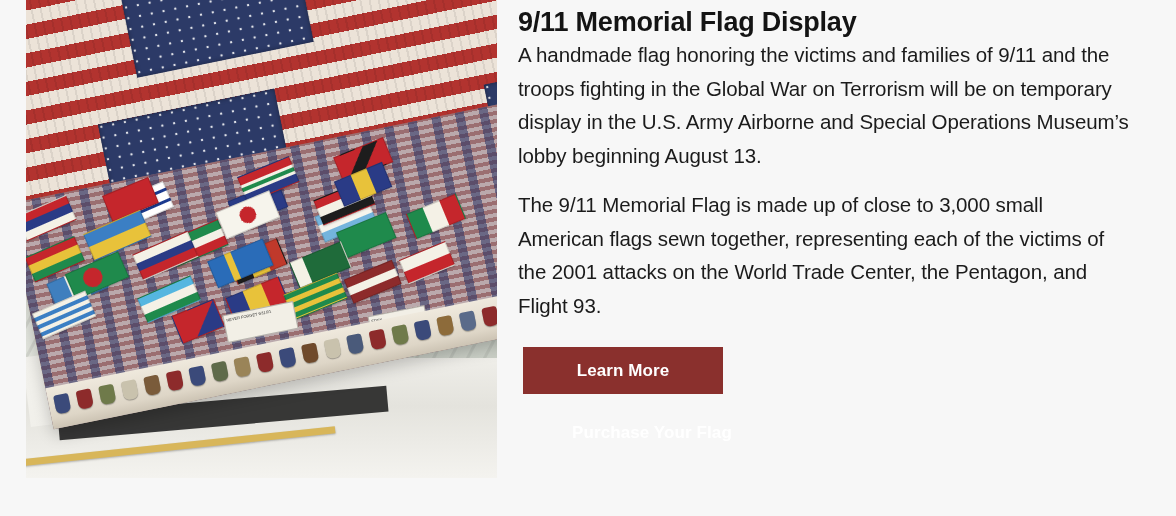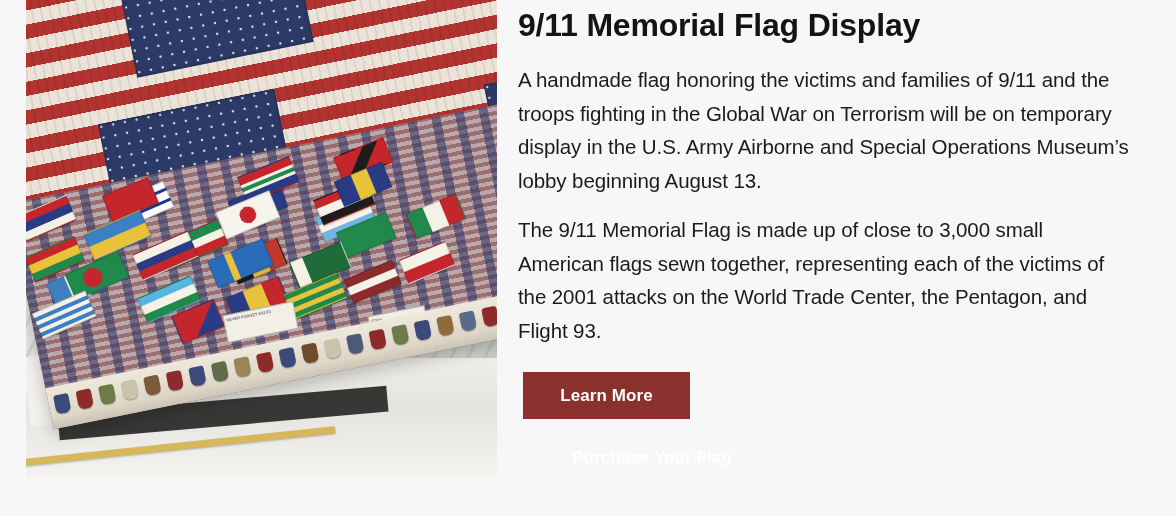--- a/index.html
+++ b/index.html
@@ -222,49 +222,49 @@
     position: absolute;
     left: 518px;
     top: 0;
     width: 624px;
   }
 
   .headline {
     margin: 0;
     padding: 6px 0 0 0;
     font-family: "Liberation Sans Narrow", "Liberation Sans", sans-serif;
-    font-size: 32px;
+    font-size: 27px;
     font-weight: bold;
     letter-spacing: -0.2px;
     color: #141414;
     line-height: 1.2;
   }
 
   .body-copy {
     margin: 0;
     color: #1b1b1b;
     font-size: 20.5px;
     line-height: 33.5px;
     font-family: "Liberation Sans", sans-serif;
     letter-spacing: -0.1px;
   }
-  .body-copy.p1 { margin-top: 19px; width: 614px; }
+  .body-copy.p1 { width: 614px; }
   .body-copy.p2 { margin-top: 16px; width: 594px; }
 
   .cta-row {
     margin-top: 25px;
     position: relative;
     height: 110px;
   }
 
   .btn-primary {
     position: absolute;
     left: 5px;
     top: 0;
-    width: 167px;
+    width: 200px;
     height: 47px;
     display: flex;
     align-items: center;
     justify-content: center;
     background: #8a302d;
     color: #ffffff;
     font-size: 17px;
     font-weight: bold;
     font-family: "Liberation Sans", sans-serif;
     letter-spacing: 0.1px;

